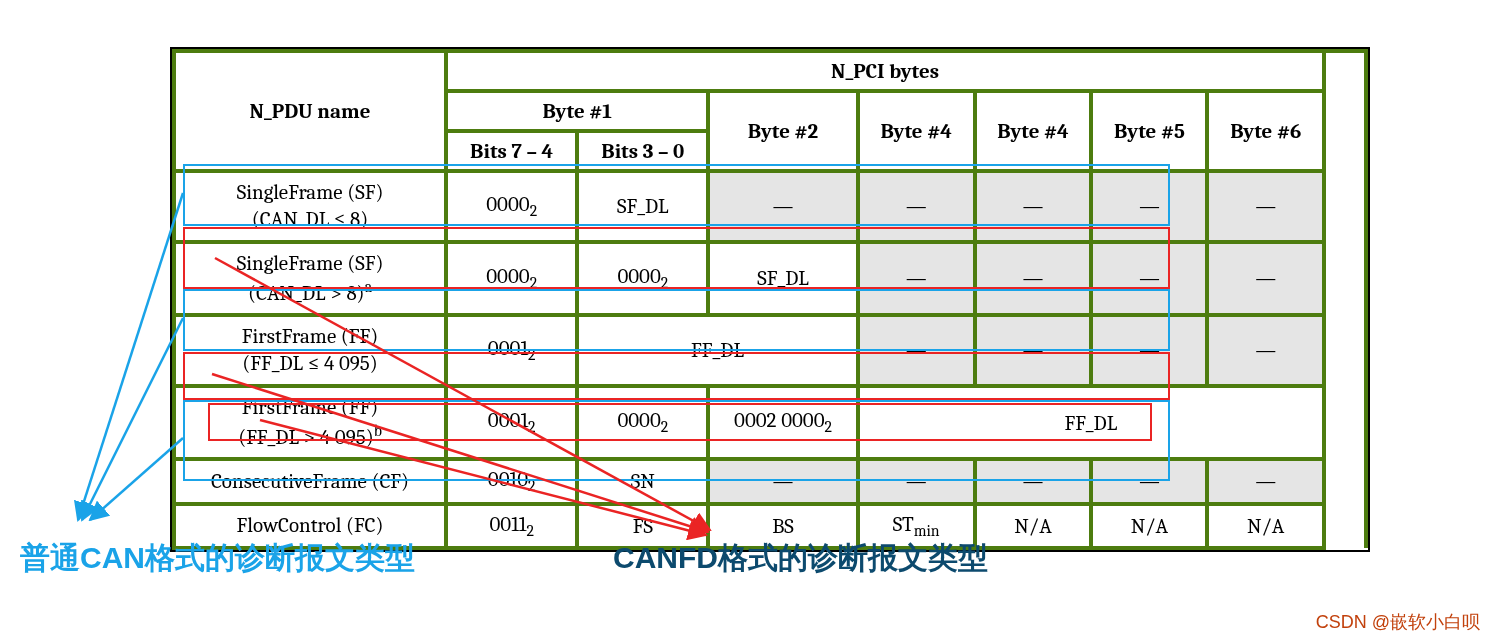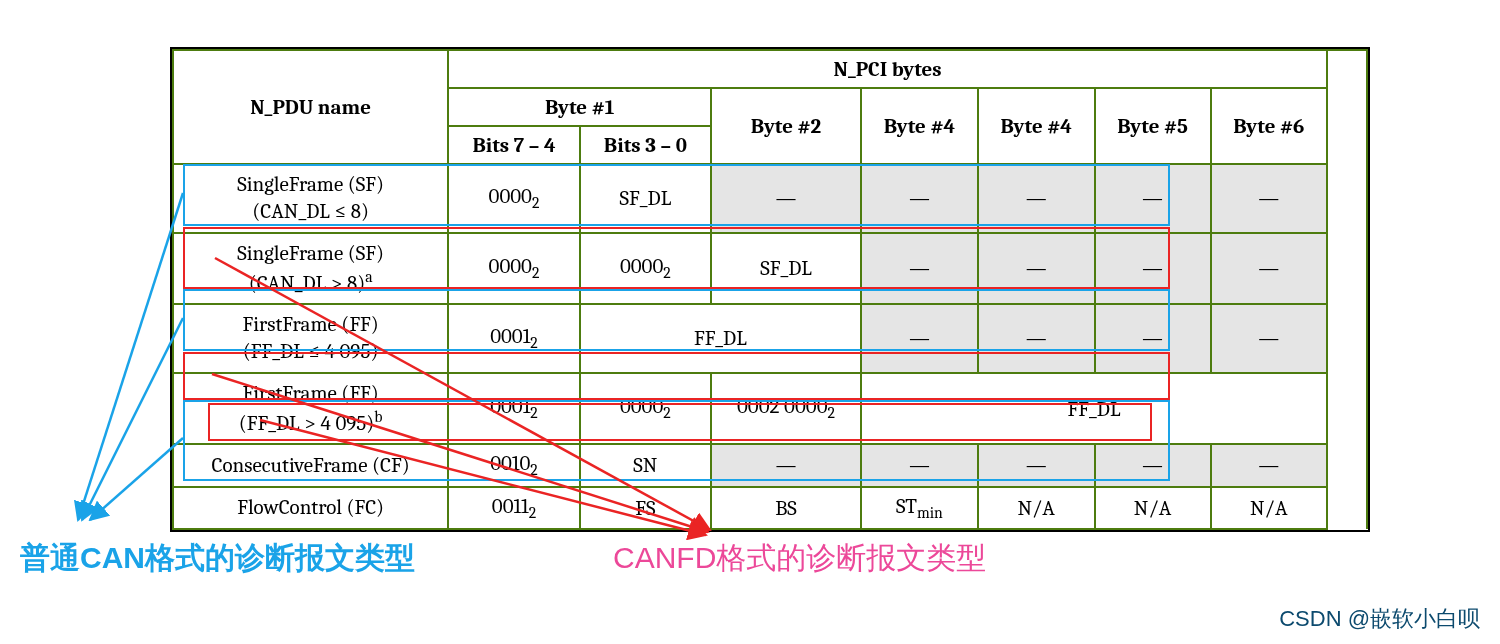--- a/index.html
+++ b/index.html
@@ -1,27 +1,27 @@
 <!DOCTYPE html>
 <html><head>
 <meta charset="utf-8">
 <style>
   body{margin:0;background:#fff;font-family:Cambria,Georgia,serif;color:#000;width:1500px;height:644px;position:relative}
   .outer-frame{position:absolute;left:170px;top:47px;width:1196px;border:2px solid #000}
   table{border-collapse:collapse;width:100%;font-size:21px}
-  th,td{border:2px solid #4d7c0f;padding:6px 10px;text-align:center;vertical-align:middle}
+  th,td{border:4px solid #4d7c0f;padding:6px 10px;text-align:center;vertical-align:middle}
   td.name{text-align:center;line-height:1.3}
   td.gray{background:#e5e5e5}
   .sub2{font-size:0.75em;vertical-align:sub}
   .supa{font-size:0.75em;vertical-align:super}
   .blue-box{position:absolute;border:2.5px solid #1aa3e8;background:transparent}
   .red-box{position:absolute;border:2.5px solid #ea2424;background:transparent}
   .label-blue{position:absolute;color:#1aa3e8;font-family:Liberation Sans, sans-serif;font-weight:700;font-size:30px}
-  .label-red{position:absolute;color:#ec4899;font-family:"Microsoft YaHei",Arial,sans-serif;font-weight:400;font-size:30px}
-  .watermark{position:absolute;right:20px;bottom:10px;color:#0c4a6e;font-family:"Microsoft YaHei",Arial,sans-serif;font-size:22px}
+  .label-red{position:absolute;color:#0c4a6e;font-family:"Microsoft YaHei",Arial,sans-serif;font-weight:700;font-size:30px}
+  .watermark{position:absolute;right:20px;bottom:10px;color:#c2410c;font-family:"Microsoft YaHei",Arial,sans-serif;font-size:18px}
   svg.arrows{position:absolute;left:0;top:0;width:1500px;height:644px;pointer-events:none}
 </style>
 </head>
 <body>
 
 <div class="outer-frame">
 <table>
 <tbody>
         <tr>
   <th rowspan="3">N_PDU name</th>

